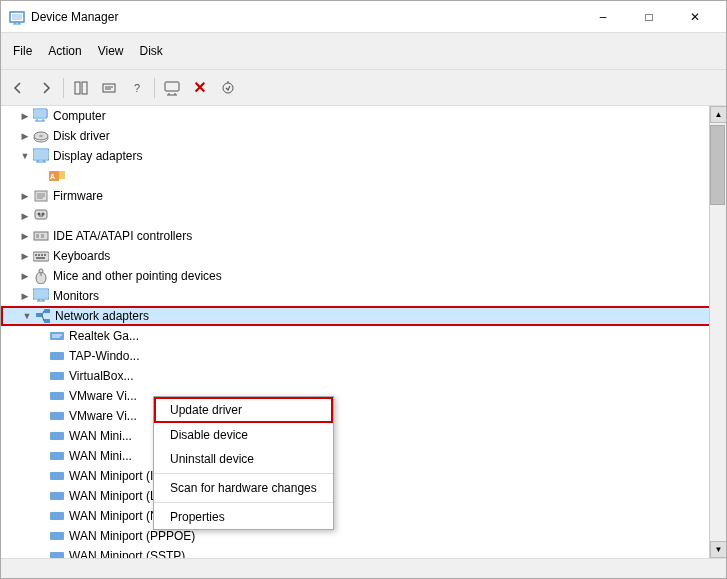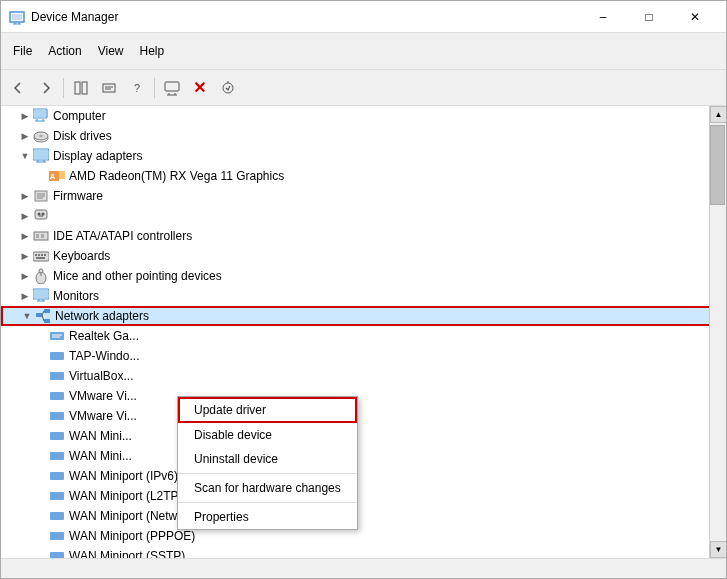--- a/index.html
+++ b/index.html
@@ -202,21 +202,21 @@
       <button class="title-bar-btn">–</button>
       <button class="title-bar-btn">□</button>
       <button class="title-bar-btn close">✕</button>
     </div>
   </div>
 
   <div class="menu-bar">
     <div class="menu-item">File</div>
     <div class="menu-item">Action</div>
     <div class="menu-item">View</div>
-    <div class="menu-item">Help</div>
+    <div class="menu-item">Disk</div>
   </div>
 
   <div class="toolbar">
     <button class="toolbar-btn" title="Back">
       <svg width="14" height="14" viewBox="0 0 14 14">
           <polyline points="9,2 4,7 9,12" fill="none" stroke="#555" stroke-width="1.5"></polyline>
         </svg>
     </button>
     <button class="toolbar-btn" title="Forward">
       <svg width="14" height="14" viewBox="0 0 14 14">
@@ -279,21 +279,21 @@
 
     <div class="tree-item indent1">
       <div class="tree-arrow">▶</div>
       <div class="tree-icon">
         <svg width="16" height="16" viewBox="0 0 16 16">
           <ellipse cx="8" cy="10" rx="7" ry="4" fill="none" stroke="#777" stroke-width="1"></ellipse>
           <ellipse cx="8" cy="8" rx="7" ry="4" fill="#ddd" stroke="#777" stroke-width="1"></ellipse>
           <ellipse cx="8" cy="8" rx="2" ry="1.2" fill="#aaa"></ellipse>
         </svg>
       </div>
-      <span class="tree-label">Disk drives</span>
+      <span class="tree-label">Disk driver</span>
     </div>
 
     <div class="tree-item indent1">
       <div class="tree-arrow">▼</div>
       <div class="tree-icon icon-display">
         <svg width="16" height="16" viewBox="0 0 16 16">
           <rect x="0" y="1" width="16" height="11" rx="1" fill="none" stroke="#4a90d9" stroke-width="1.2"></rect>
           <rect x="1" y="2" width="14" height="9" fill="#aed6f1"></rect>
           <line x1="5" y1="12" x2="5" y2="14" stroke="#4a90d9" stroke-width="1"></line>
           <line x1="11" y1="12" x2="11" y2="14" stroke="#4a90d9" stroke-width="1"></line>
@@ -305,21 +305,20 @@
 
     <div class="tree-item indent2">
       <div class="tree-arrow" style="visibility:hidden;">▶</div>
       <div class="tree-icon">
         <svg width="16" height="16" viewBox="0 0 16 16">
           <rect x="0" y="3" width="10" height="10" rx="1" fill="#e67e22" opacity="0.8"></rect>
           <polygon points="8,3 16,3 16,11 10,11 10,13 8,13" fill="#f39c12" opacity="0.6"></polygon>
           <text x="1" y="11" font-size="7" fill="white" font-weight="bold">A</text>
         </svg>
       </div>
-      <span class="tree-label">AMD Radeon(TM) RX Vega 11 Graphics</span>
     </div>
 
     <div class="tree-item indent1">
       <div class="tree-arrow">▶</div>
       <div class="tree-icon">
         <svg width="16" height="16" viewBox="0 0 16 16">
           <rect x="2" y="3" width="12" height="10" fill="#ddd" stroke="#888" stroke-width="1"></rect>
           <line x1="4" y1="6" x2="12" y2="6" stroke="#888" stroke-width="1"></line>
           <line x1="4" y1="8" x2="12" y2="8" stroke="#888" stroke-width="1"></line>
           <line x1="4" y1="10" x2="10" y2="10" stroke="#888" stroke-width="1"></line>
@@ -523,21 +522,21 @@
     <div class="tree-item indent2">
       <div class="tree-arrow" style="visibility:hidden;">▶</div>
       <div class="tree-icon">
         <svg width="16" height="16" viewBox="0 0 16 16">
             <rect x="1" y="4" width="14" height="8" fill="#4a90d9" rx="1" opacity="0.8"></rect>
           </svg>
       </div>
       <span class="tree-label">WAN Miniport (SSTP)</span>
     </div>
 
-    <div class="context-menu" style="top: 290px; left: 176px;">
+    <div class="context-menu" style="top: 290px; left: 152px;">
       <div class="context-menu-item highlighted" style="border: 2px solid #cc0000; font-weight: normal; padding: 4px 14px;">Update driver</div>
       <div class="context-menu-item">Disable device</div>
       <div class="context-menu-item">Uninstall device</div>
       <div class="context-menu-sep"></div>
       <div class="context-menu-item">Scan for hardware changes</div>
       <div class="context-menu-sep"></div>
       <div class="context-menu-item bold">Properties</div>
     </div>
 
     <div style="position:absolute; right:0; top:0; width:17px; height:100%; background:#f0f0f0; border-left:1px solid #ccc; display:flex; flex-direction:column;">

